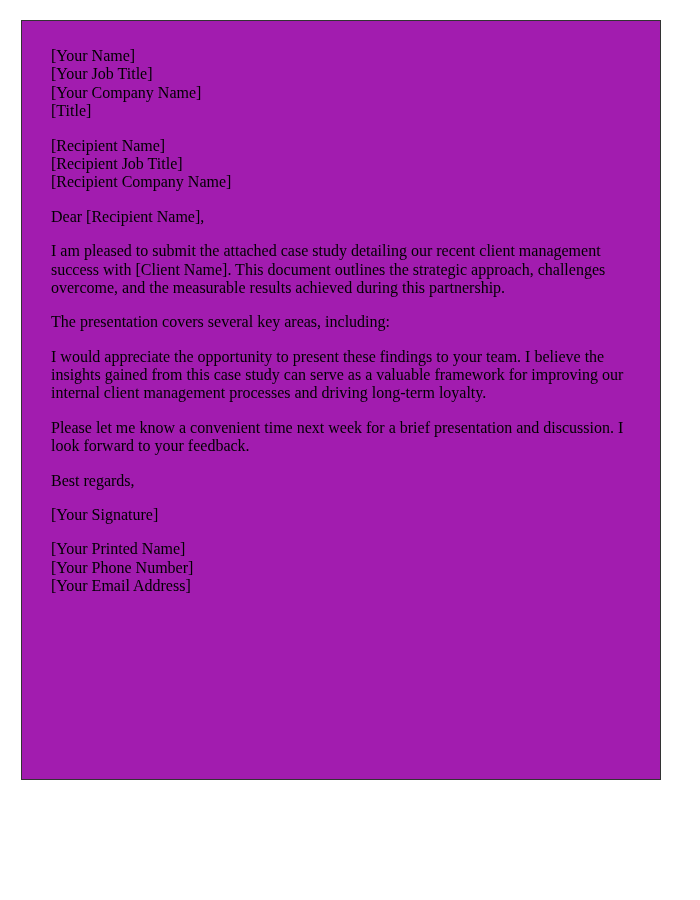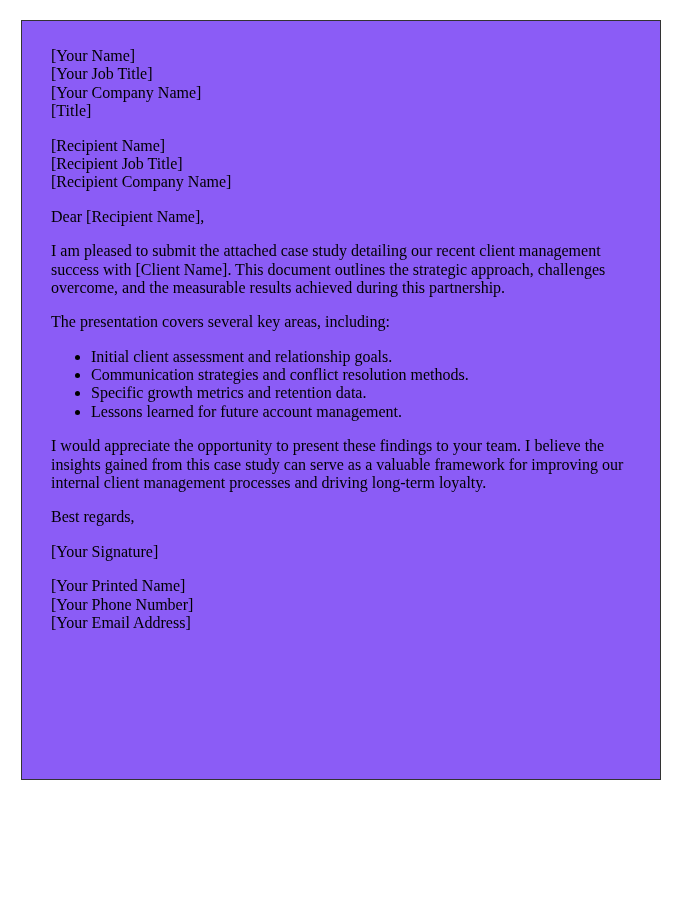--- a/index.html
+++ b/index.html
@@ -21,21 +21,21 @@
     color: #000000;
   }
   .letter {
     position: absolute;
     left: 21px;
     top: 20px;
     width: 640px;
     height: 760px;
     box-sizing: border-box;
     border: 1.5px solid #333333;
-    background: #8b5cf6;
+    background: #a21caf;
     padding: 26px 23px 0 29px;
   }
   .para {
     margin: 0 0 16px 0;
   }
   .line {
     margin: 0;
     padding: 0;
   }
   ul.bullet-list {
@@ -67,29 +67,24 @@
       <div class="line">[Recipient Company Name]</div>
     </div>
 
     <div class="para">Dear [Recipient Name],</div>
 
 
     <div class="para">I am pleased to submit the attached case study detailing our recent client management success with [Client Name]. This document outlines the strategic approach, challenges overcome, and the measurable results achieved during this partnership.</div>
 
     <div class="para">The presentation covers several key areas, including:</div>
 
-    <ul class="bullet-list">
-      <li>Initial client assessment and relationship goals.</li>
-      <li>Communication strategies and conflict resolution methods.</li>
-      <li>Specific growth metrics and retention data.</li>
-      <li>Lessons learned for future account management.</li>
-    </ul>
 
     <div class="para">I would appreciate the opportunity to present these findings to your team. I believe the insights gained from this case study can serve as a valuable framework for improving our internal client management processes and driving long-term loyalty.</div>
 
+    <div class="para">Please let me know a convenient time next week for a brief presentation and discussion. I look forward to your feedback.</div>
 
     <div class="para">Best regards,</div>
 
     <div class="para">[Your Signature]</div>
 
     <div class="para">
       <div class="line">[Your Printed Name]</div>
       <div class="line">[Your Phone Number]</div>
       <div class="line">[Your Email Address]</div>
     </div>

